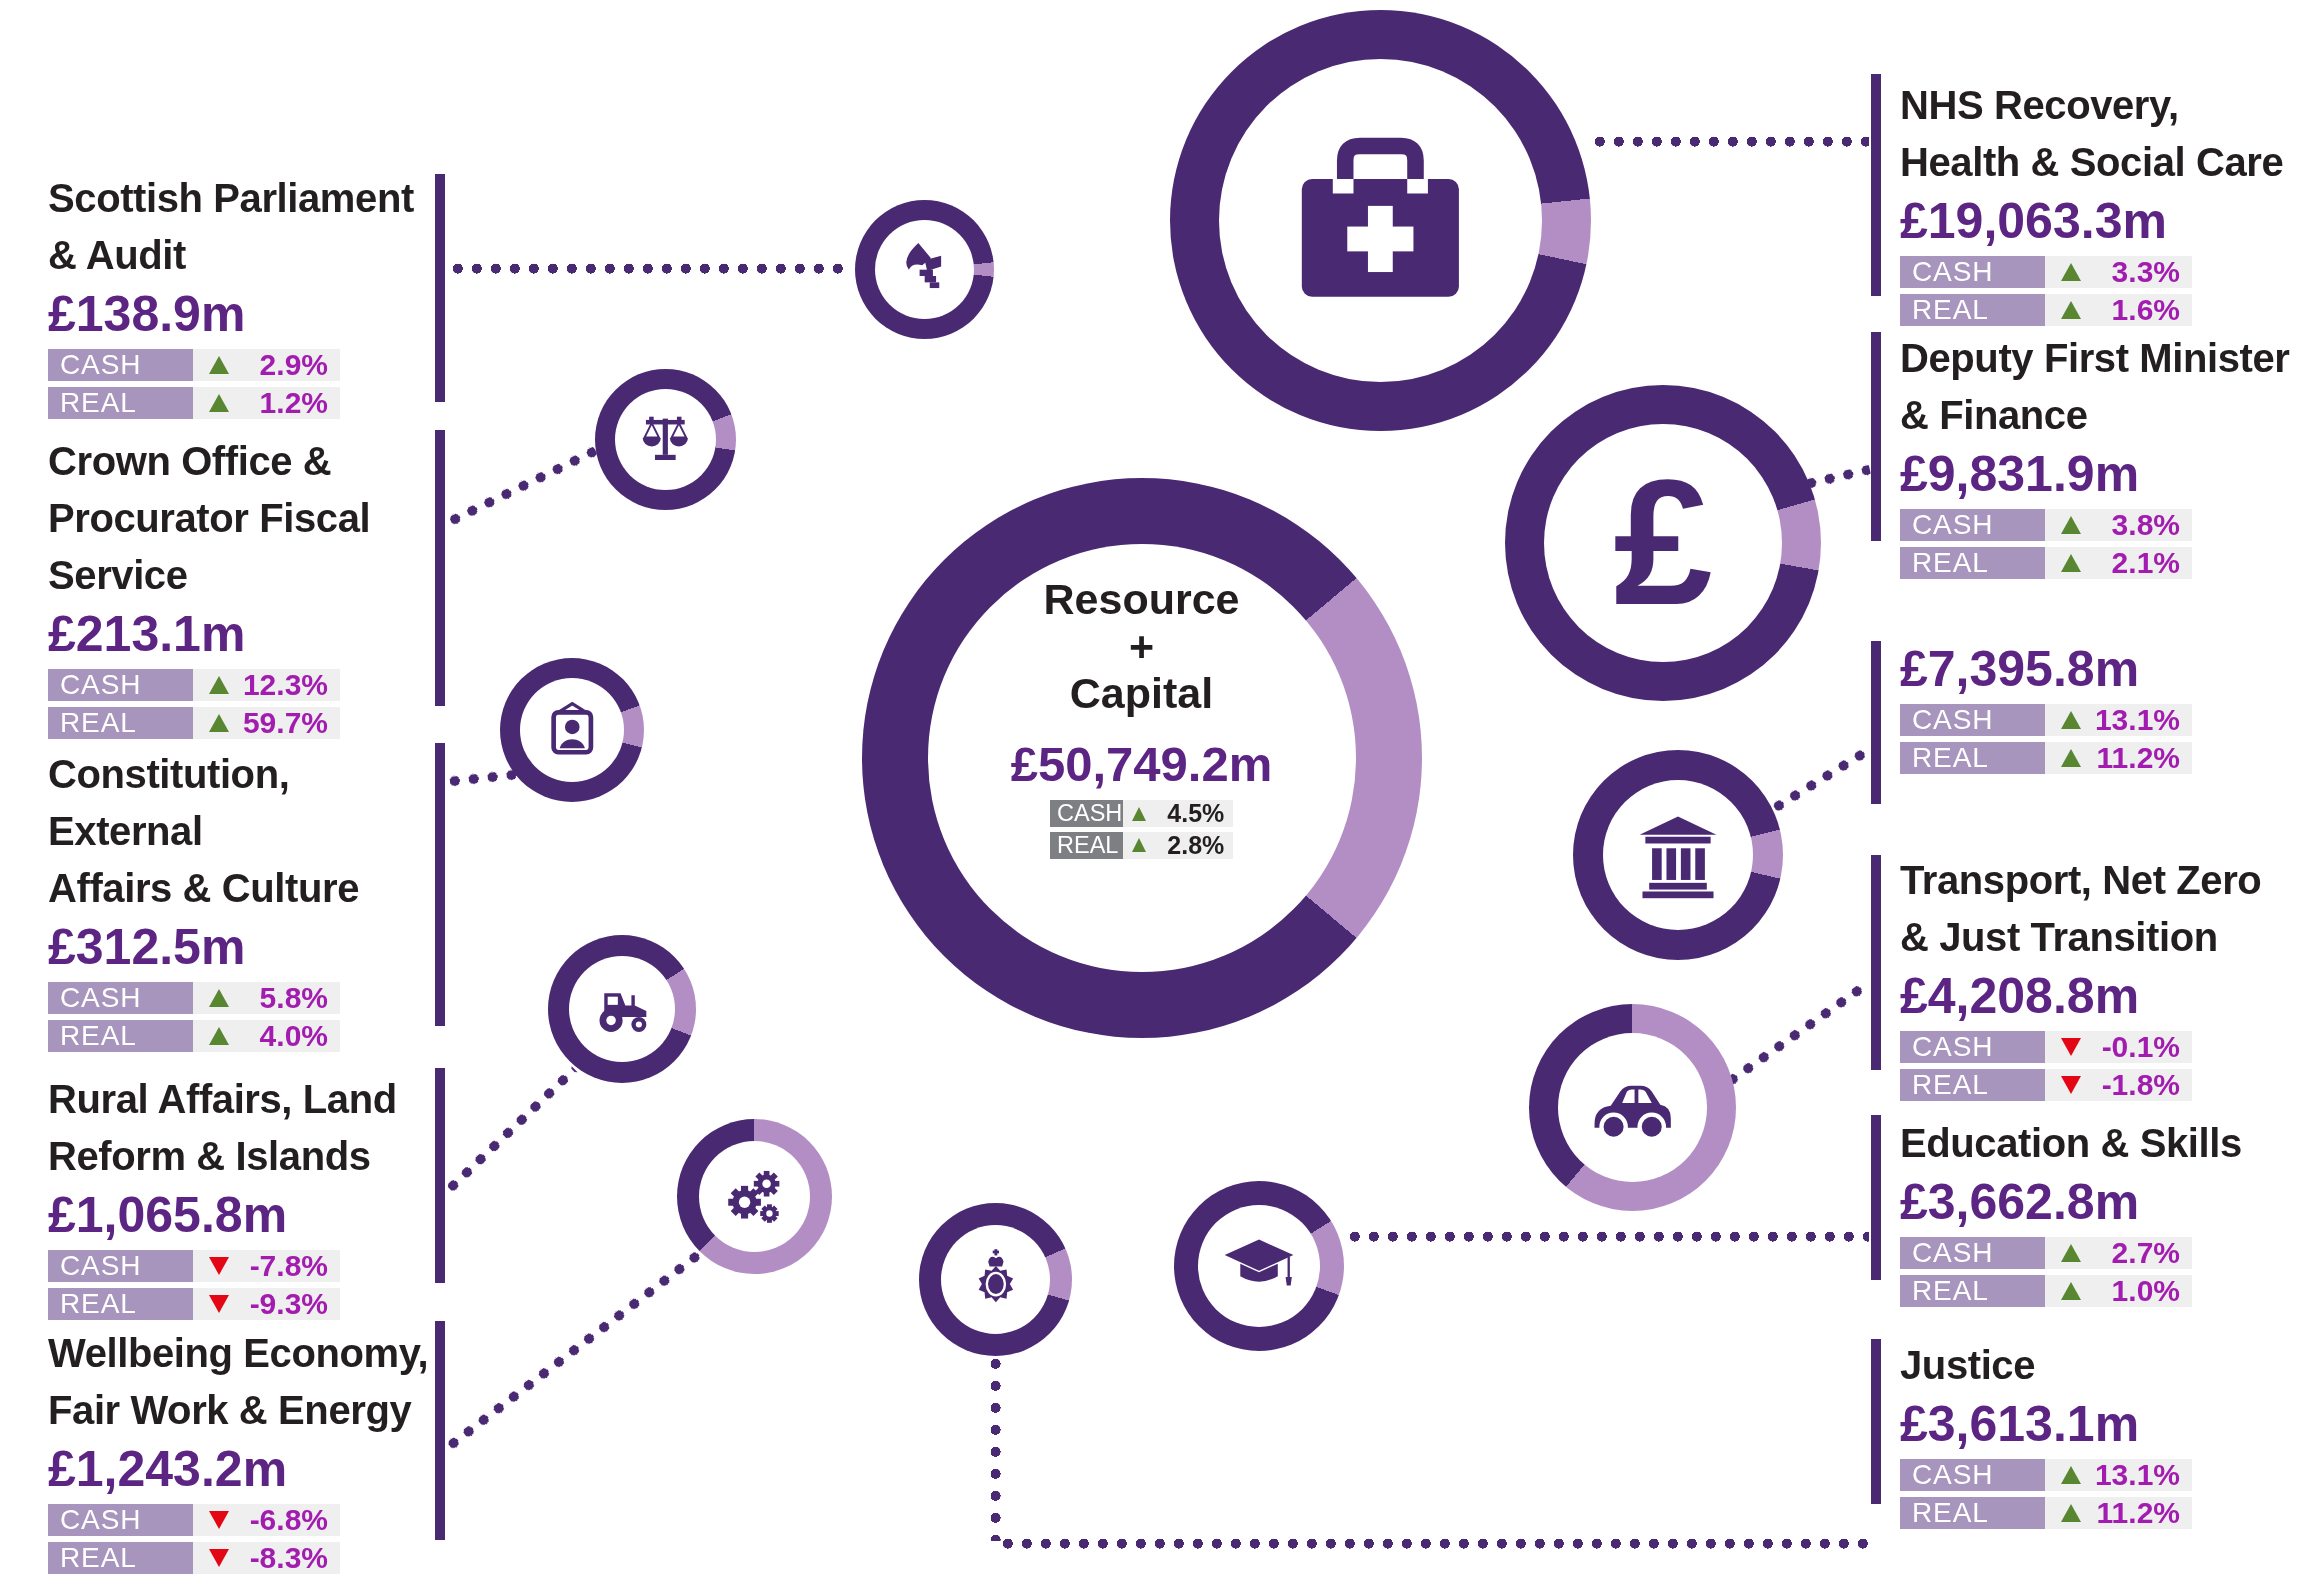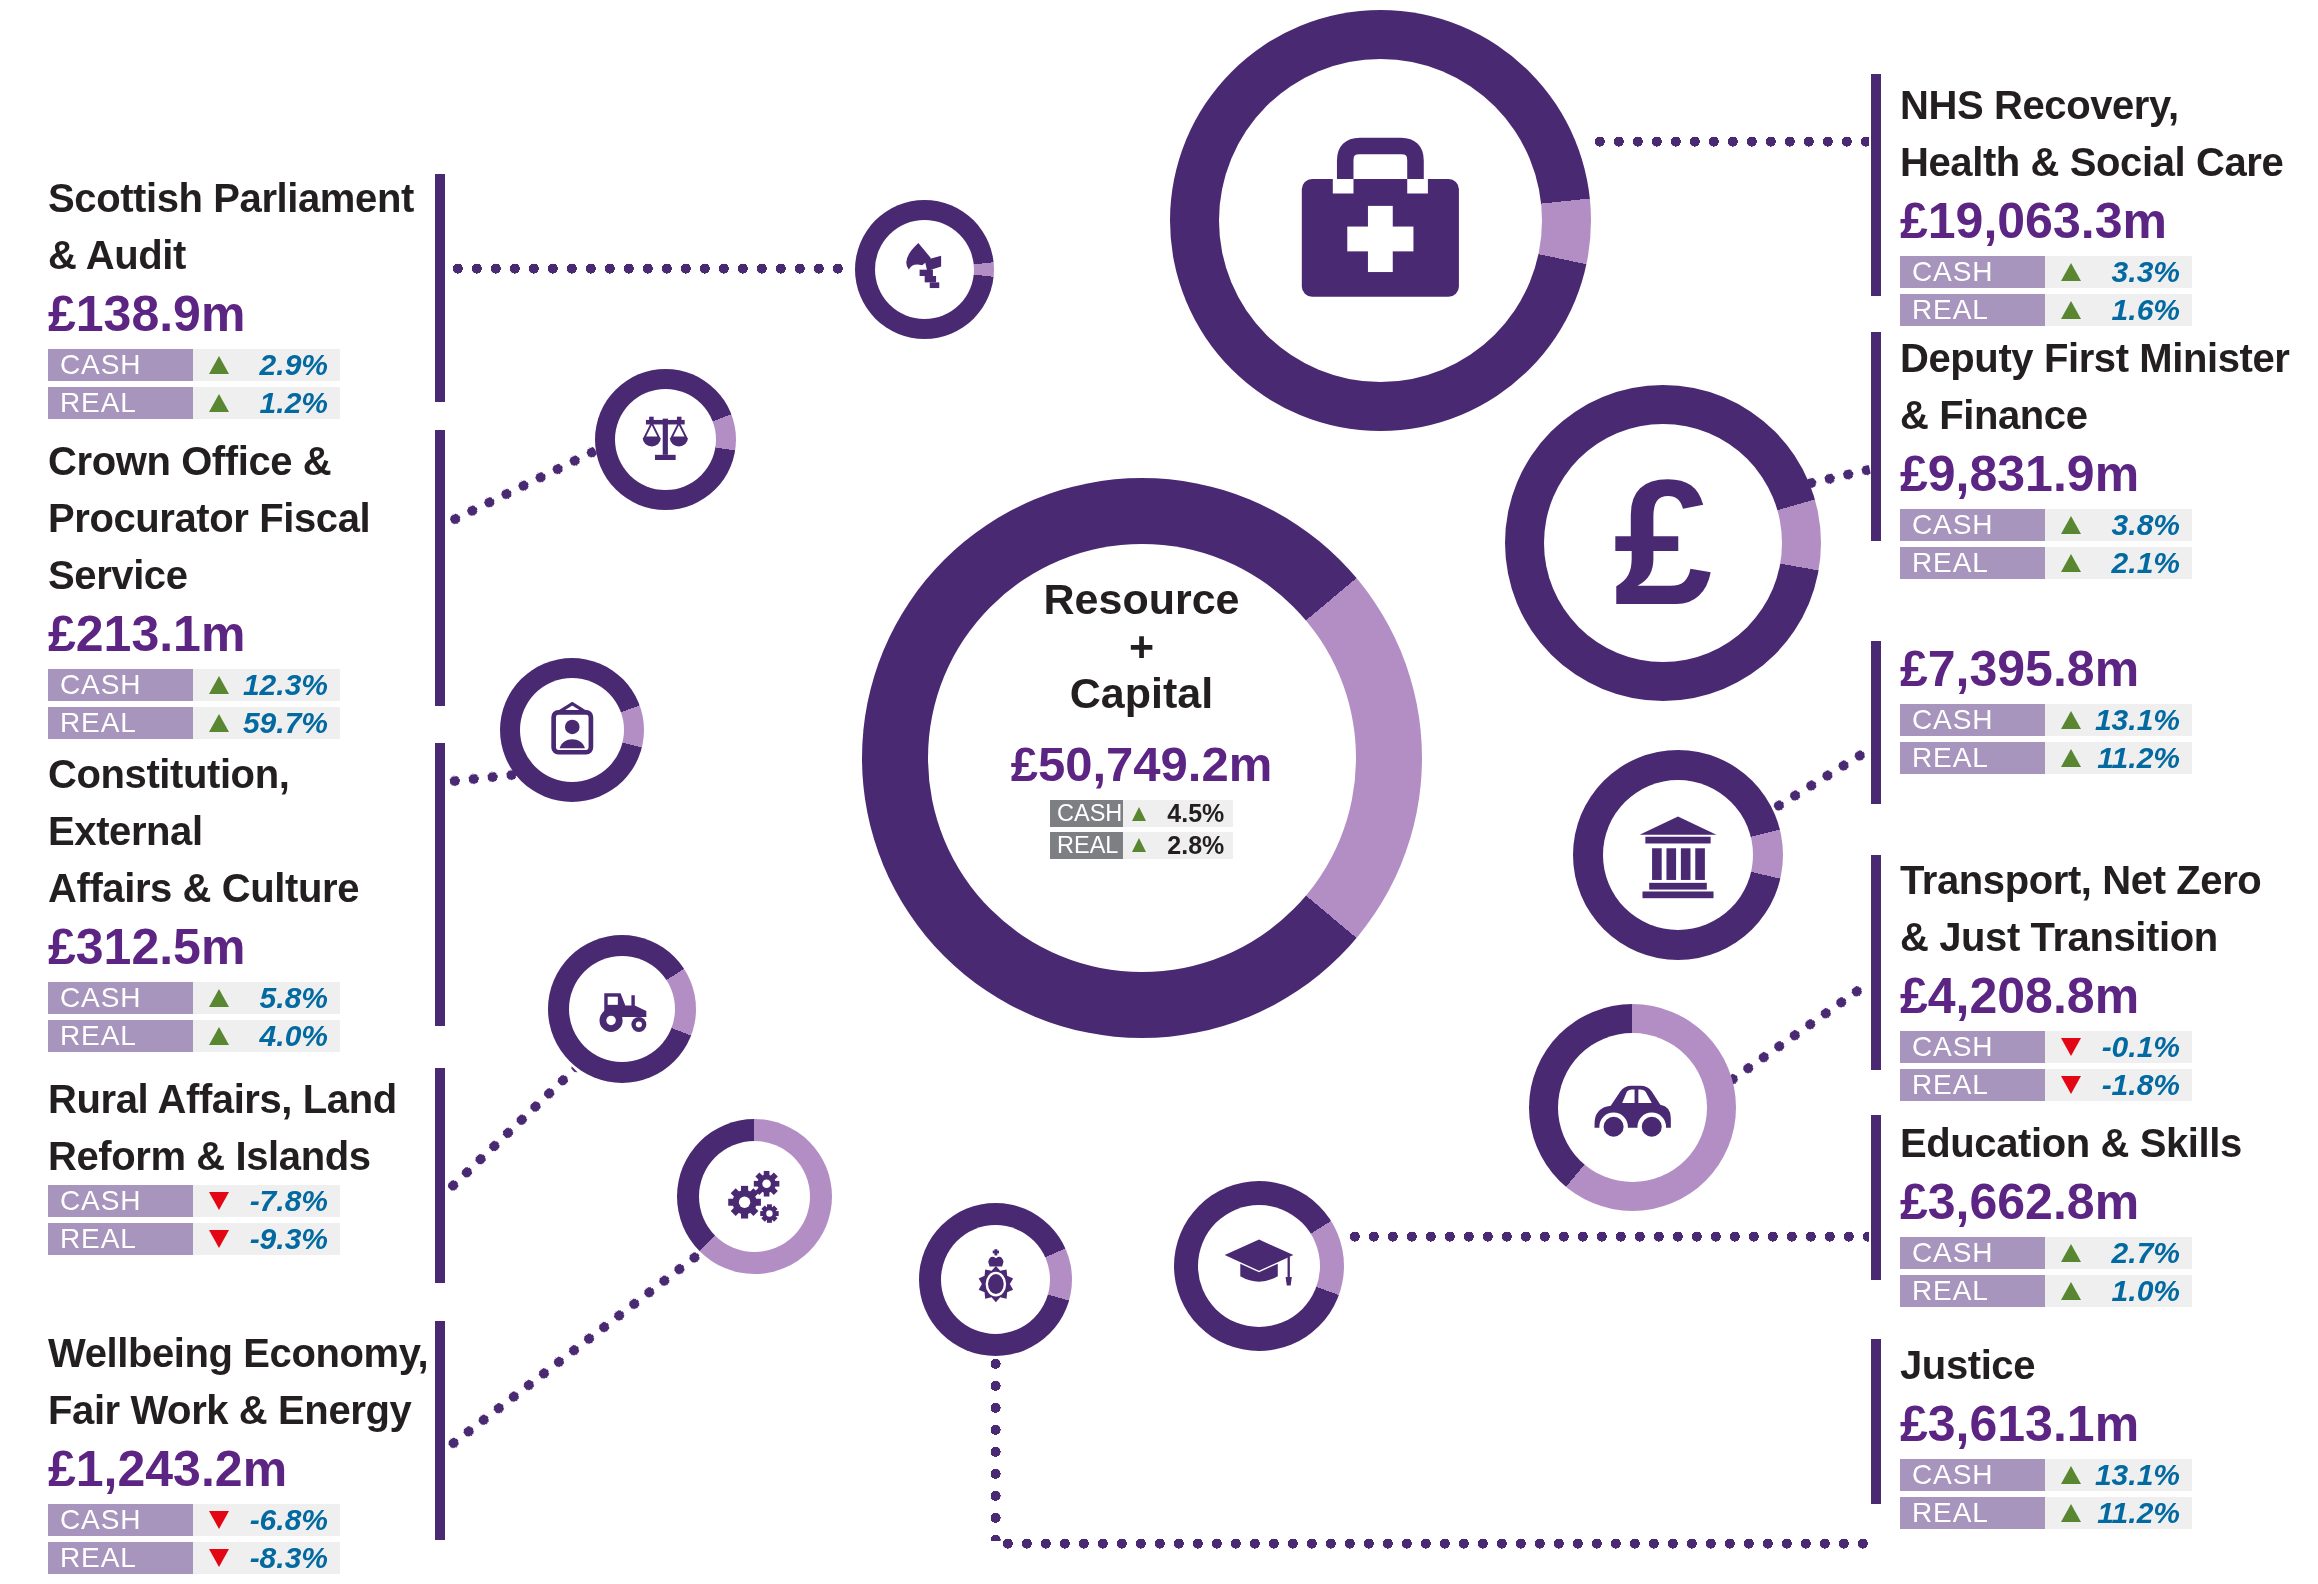--- a/index.html
+++ b/index.html
@@ -8,21 +8,21 @@
 
   
   .dept{position:absolute;width:409px;}
   .dtitle{font-size:40px;line-height:57px;font-weight:700;white-space:pre-line;letter-spacing:-0.4px;}
   .damount{font-size:50px;line-height:52px;font-weight:700;color:#5C2483;margin:4.3px 0 8.7px 0;}
   .stat{display:flex;width:292px;height:32px;margin-bottom:6px;}
   .stat .lbl{width:145px;background:#A795BE;color:#fff;font-size:28px;display:flex;align-items:center;
              padding-left:12px;box-sizing:border-box;letter-spacing:0.9px;}
   .stat .valbox{width:147px;background:#EFEFEF;display:flex;align-items:center;
                 justify-content:space-between;padding:0 12px 0 15.6px;box-sizing:border-box;}
-  .stat .v{font-size:30px;font-weight:700;color:#0369a1;font-style:italic;}
+  .stat .v{font-size:30px;font-weight:700;color:#a21caf;}
   .tri{width:0;height:0;}
   .tri[data-dir="up"]{border-left:10.4px solid transparent;border-right:10.4px solid transparent;
                       border-bottom:18px solid #588631;}
   .tri[data-dir="down"]{border-left:10.4px solid transparent;border-right:10.4px solid transparent;
                         border-top:18px solid #E30615;}
 
   .d0{left:48px;top:170px;}  .d1{left:48px;top:433px;}  .d2{left:48px;top:746px;}
   .d3{left:48px;top:1071px;} .d4{left:48px;top:1325px;}
   .d5{left:1900px;top:77px;}   .d6{left:1900px;top:330px;}  .d7{left:1900px;top:639px;}
   .d8{left:1900px;top:852px;}  .d9{left:1900px;top:1115px;} .d10{left:1900px;top:1337px;}
@@ -336,20 +336,21 @@
     <span class="valbox">
         <span class="tri" data-dir="up"></span>
         <span class="v">4.0%</span>
       </span>
   </div>
 </div>
 
 <div class="dept d3">
   <div class="dtitle">Rural Affairs, Land
 Reform &amp; Islands</div>
+  <div class="damount">£1,065.8m</div>
   <div class="stat">
     <span class="lbl">CASH</span>
     <span class="valbox">
         <span class="tri" data-dir="down"></span>
         <span class="v">-7.8%</span>
       </span>
   </div>
   <div class="stat">
     <span class="lbl">REAL</span>
     <span class="valbox">

